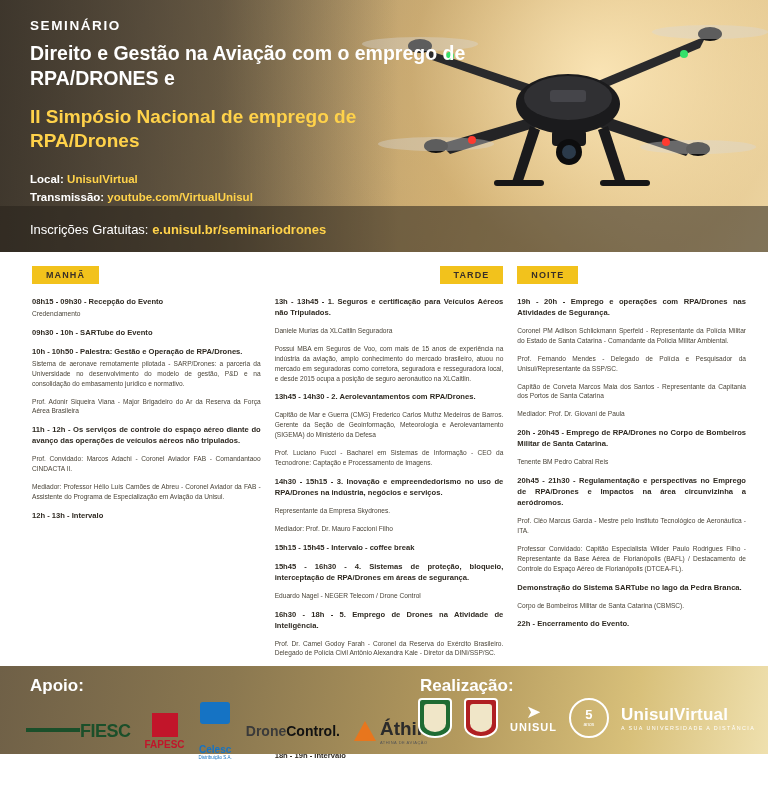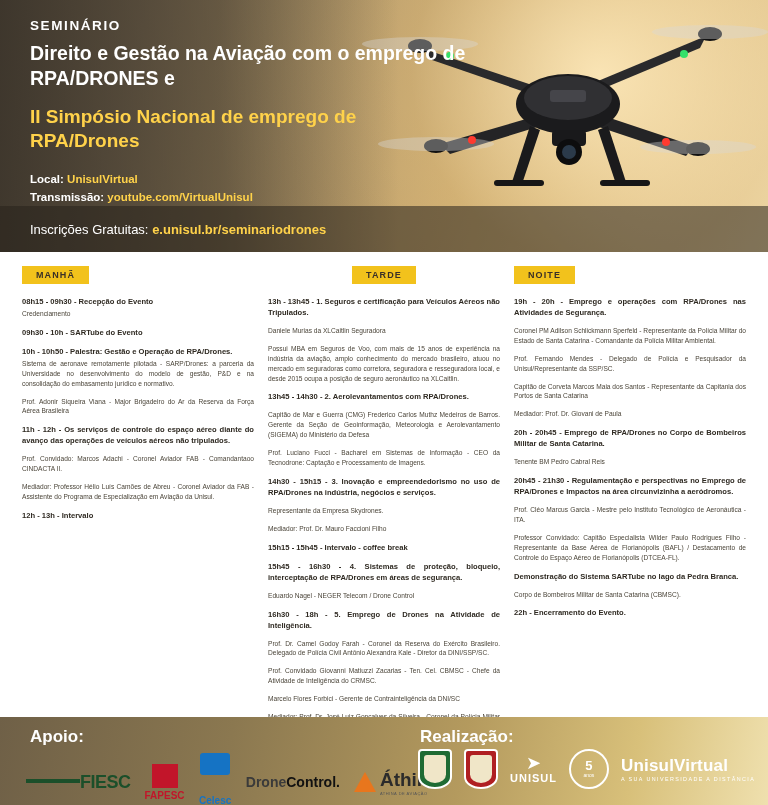--- a/index.html
+++ b/index.html
@@ -51,38 +51,38 @@
   }
   .ribbon-txt { margin-left:30px; font-size:13px; color:#ffffff; }
   .ribbon-txt b { color:#ffd24a; }
 
   
   .drone { position:absolute; right:-6px; top:-6px; width:420px; height:235px; z-index:5; }
 
   
   .content {
     position:relative;
-    width:768px; height:465px;
+    width:768px; height:414px;
     background:#ffffff;
-    padding: 12px 22px 0 22px;
+    padding: 12px 22px 0 32px;
     display:flex; gap: 14px;
   }
   .col { width: 236px; }
   .col-head {
     display:inline-block;
     background:#f2c21c;
     color:#3a3027;
     font-size: 9px; font-weight:bold; letter-spacing:1.1px;
     padding: 4px 14px;
     margin-bottom: 12px;
   }
   .col-head.tarde { background:#f2c21c; }
   .col-head.noite { background:#f2c21c; }
   .col-head-wrap { text-align:left; }
-  .col:nth-child(2) .col-head-wrap { text-align:center; }
+  .col:nth-child(2) .col-head-wrap { text-align:right; }
 
   .blk { margin-bottom: 8px; }
   .blk .hl {
     font-size: 7.6px; font-weight:bold; color:#2f2a22; line-height:1.45;
     text-align: justify;
   }
   .blk .sub {
     font-size: 6.6px; color:#4a4438; line-height:1.5; margin-top:2px;
     text-align: justify;
   }

